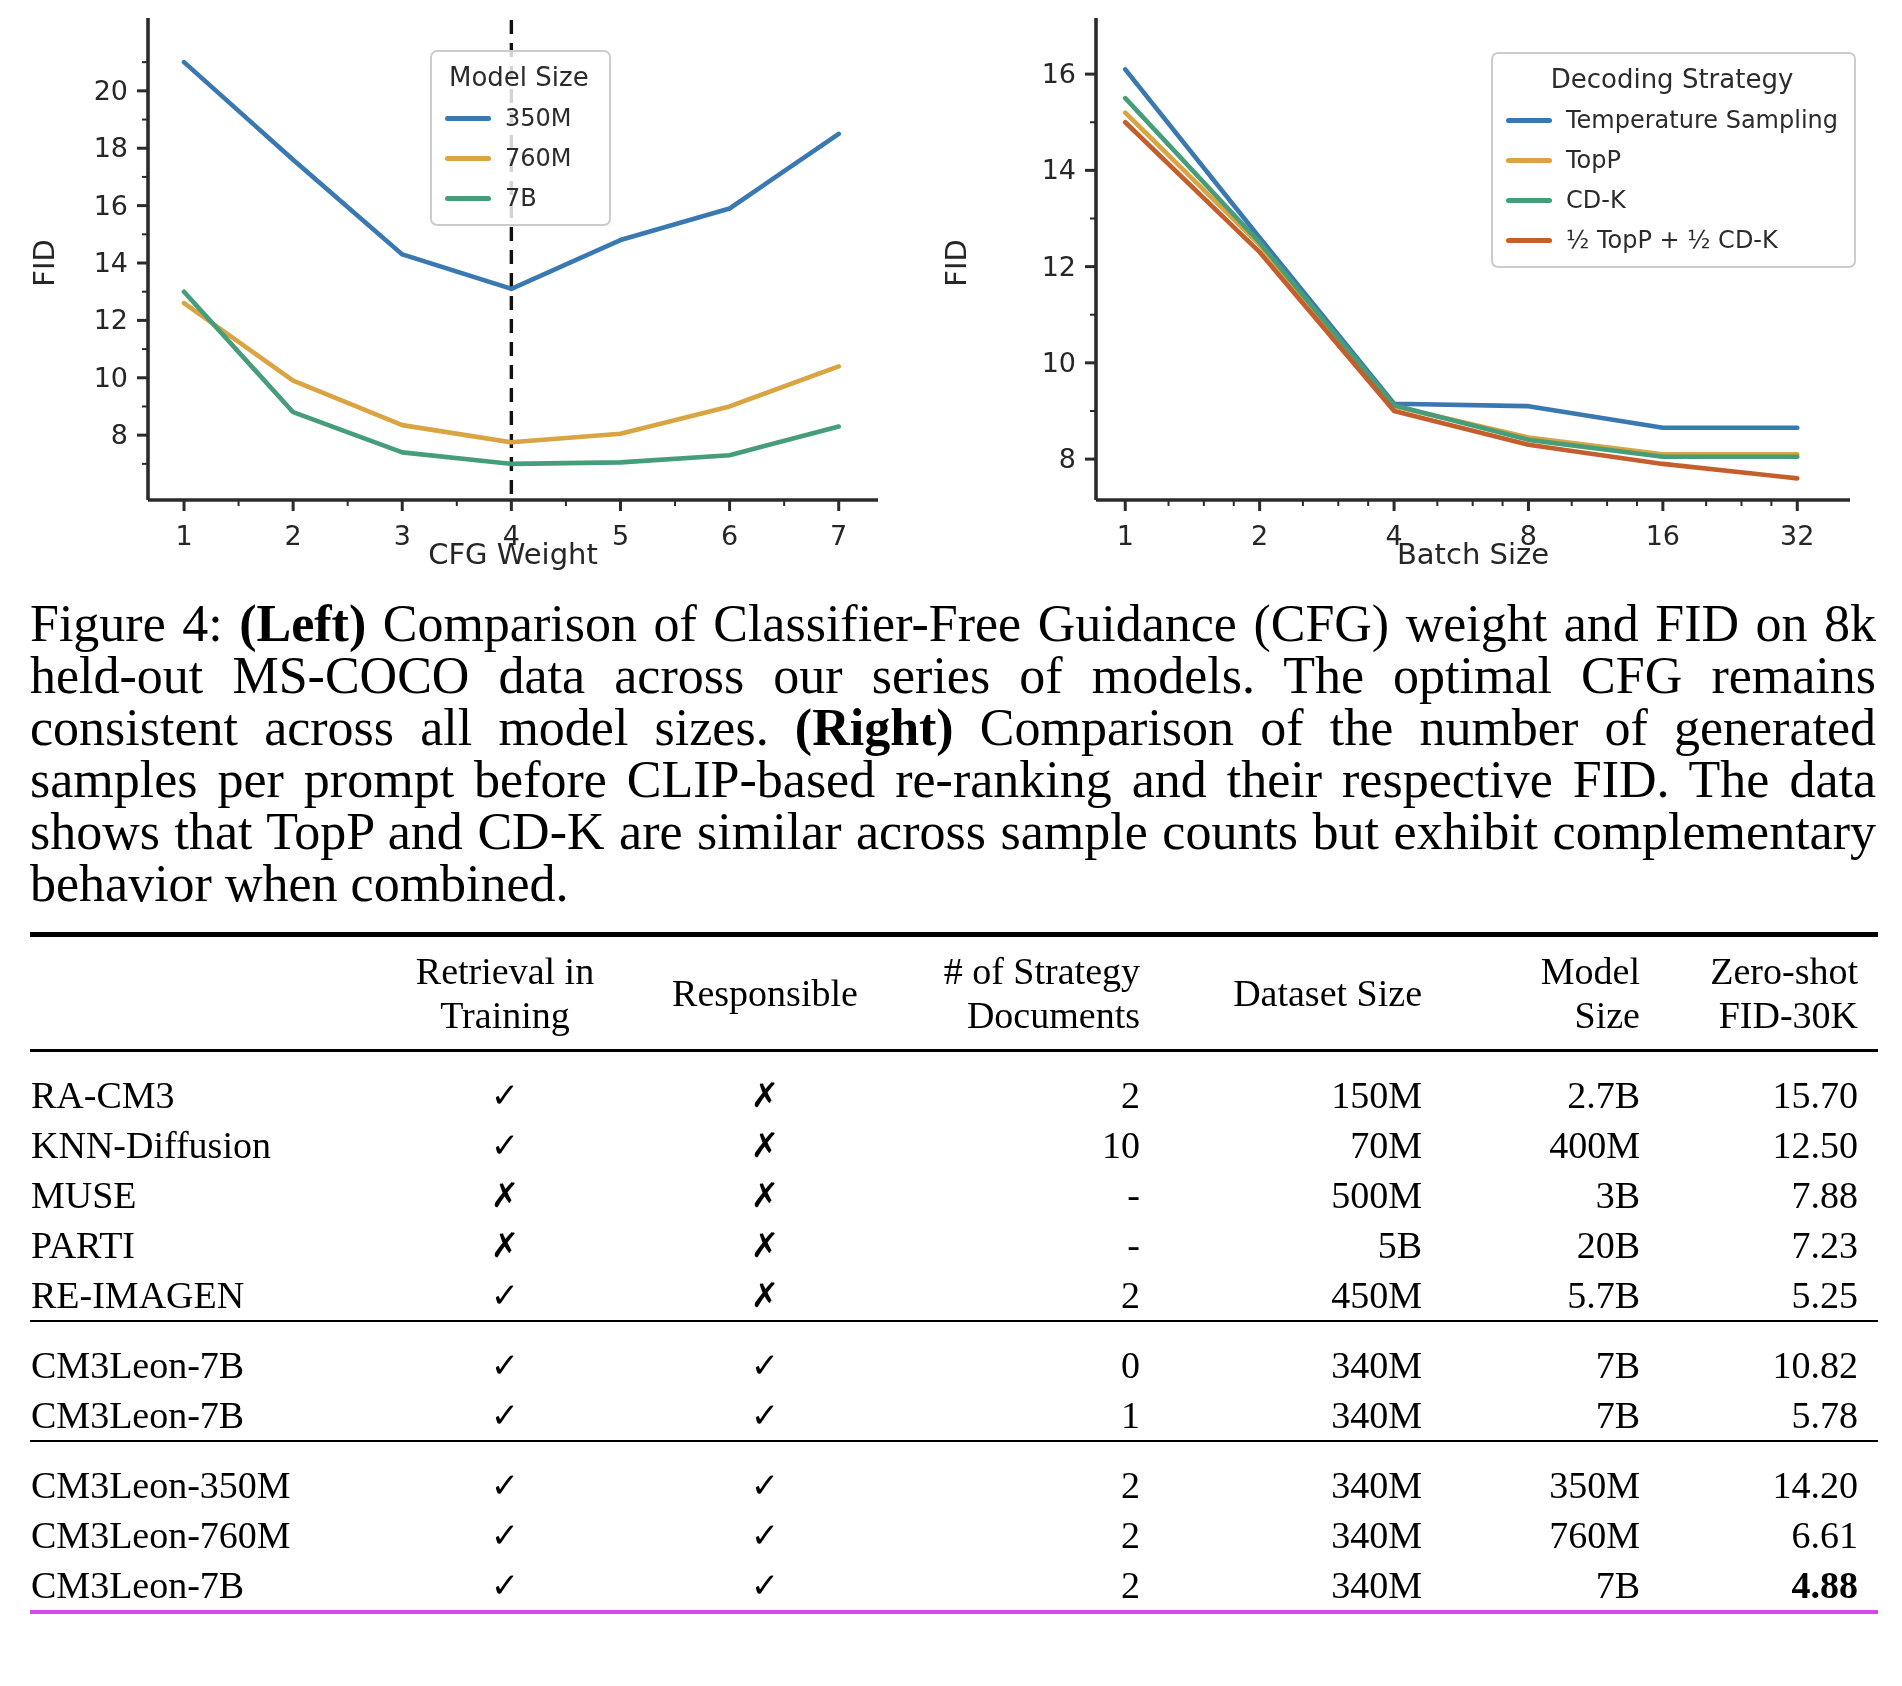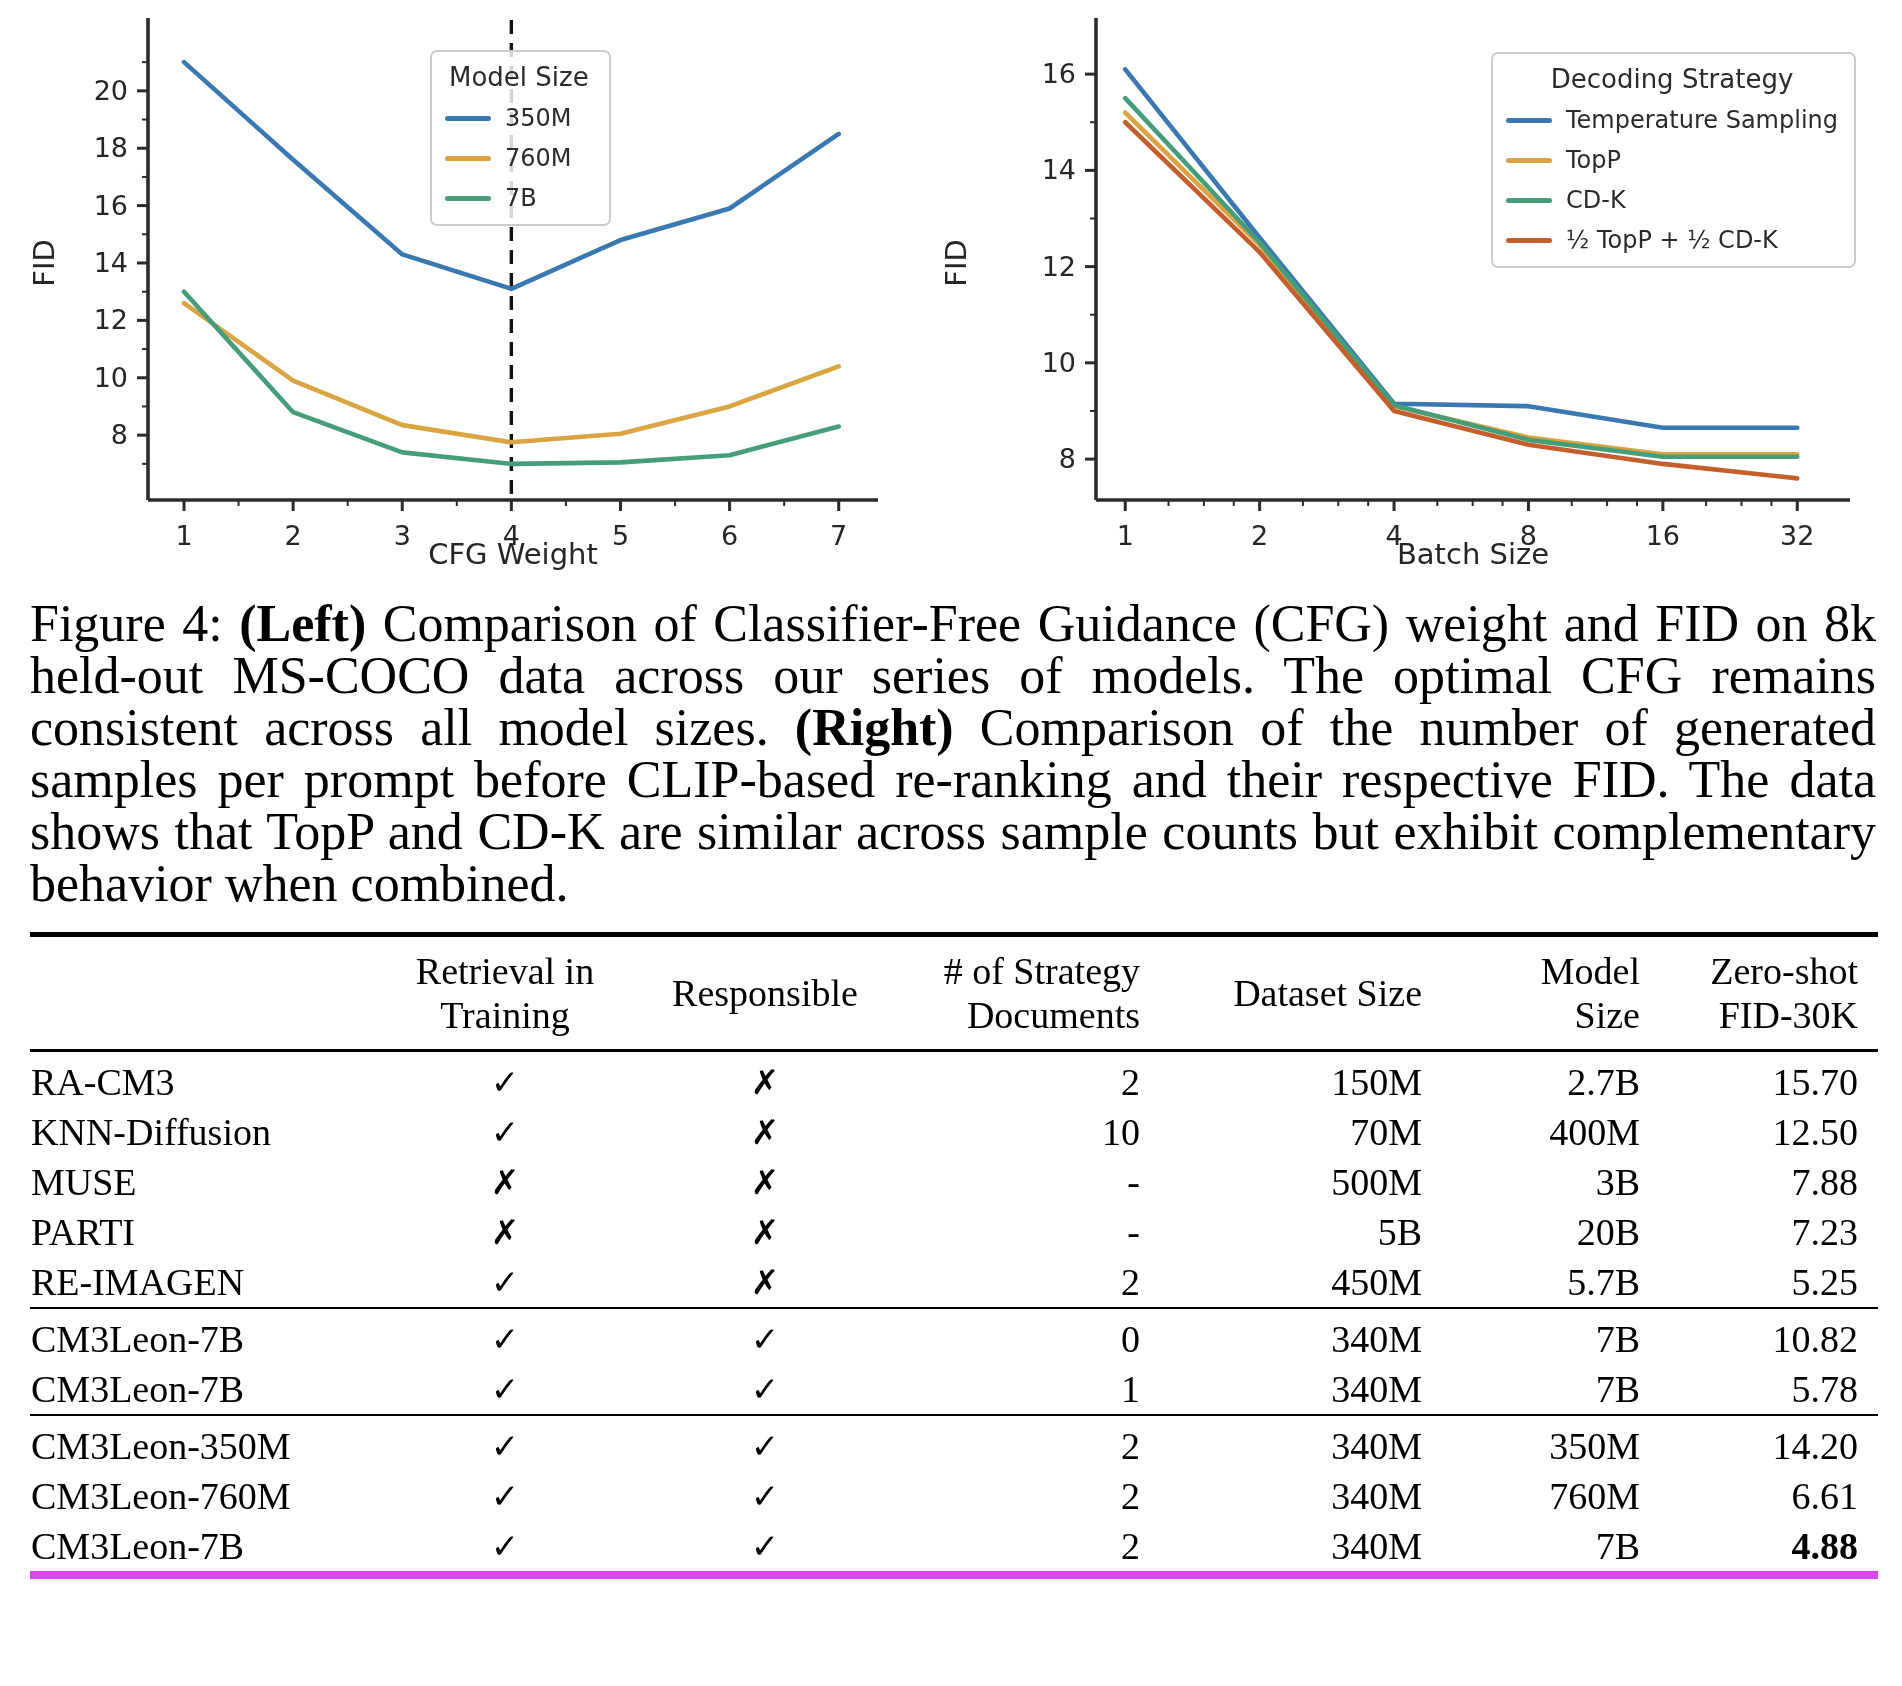--- a/index.html
+++ b/index.html
@@ -21,27 +21,27 @@
   .swatch { display:inline-block; width:46px; height:5px; border-radius:2.5px; margin-right:14px; flex:none; background:#888; }
 
   
   .fig-caption { font-size:52px; line-height:52px; text-align:justify; margin:16px 26px 0 30px; }
   .fig-caption .b { font-weight:bold; }
   .table-caption { font-size:38px; line-height:50px; text-align:justify; margin:10px 26px 0 30px; }
 
   
   .table-wrap { margin:22px 24px 0 30px; }
   table { border-collapse:collapse; table-layout:fixed; width:1848px; font-size:38px;
-          border-top:5px solid #000; border-bottom:8px solid #d946ef;margin-top:22px; }
+          border-top:5px solid #000; border-bottom:4px solid #d946ef;margin-top:22px; }
   thead { border-bottom:3px solid #000; }
   tbody:not(:last-child) { border-bottom:2.5px solid #000; }
   th { font-weight:normal; white-space:pre-line; vertical-align:middle;
        line-height:44px; padding:12px 0; text-align:center; }
   td { height:46px; padding-top:2px; padding-bottom:2px; }
-  tbody tr:first-child td { padding-top:7px; }
+  tbody tr:first-child td { padding-top:20px; }
   tbody tr:last-child td { }
   .c0 { text-align:left; }
   .c1, .c2 { text-align:center; }
   .c3, .c4, .c5, .c6 { text-align:right; }
   th.c3, td.c3 { padding-right:40px; }
   th.c4, td.c4 { padding-right:48px; }
   th.c5, td.c5 { padding-right:30px; }
   th.c6, td.c6 { padding-right:20px; }
   td.mark { font-family:"DejaVu Sans", sans-serif; font-weight:700; font-size:34px; }
   td.bold { font-weight:700; }

